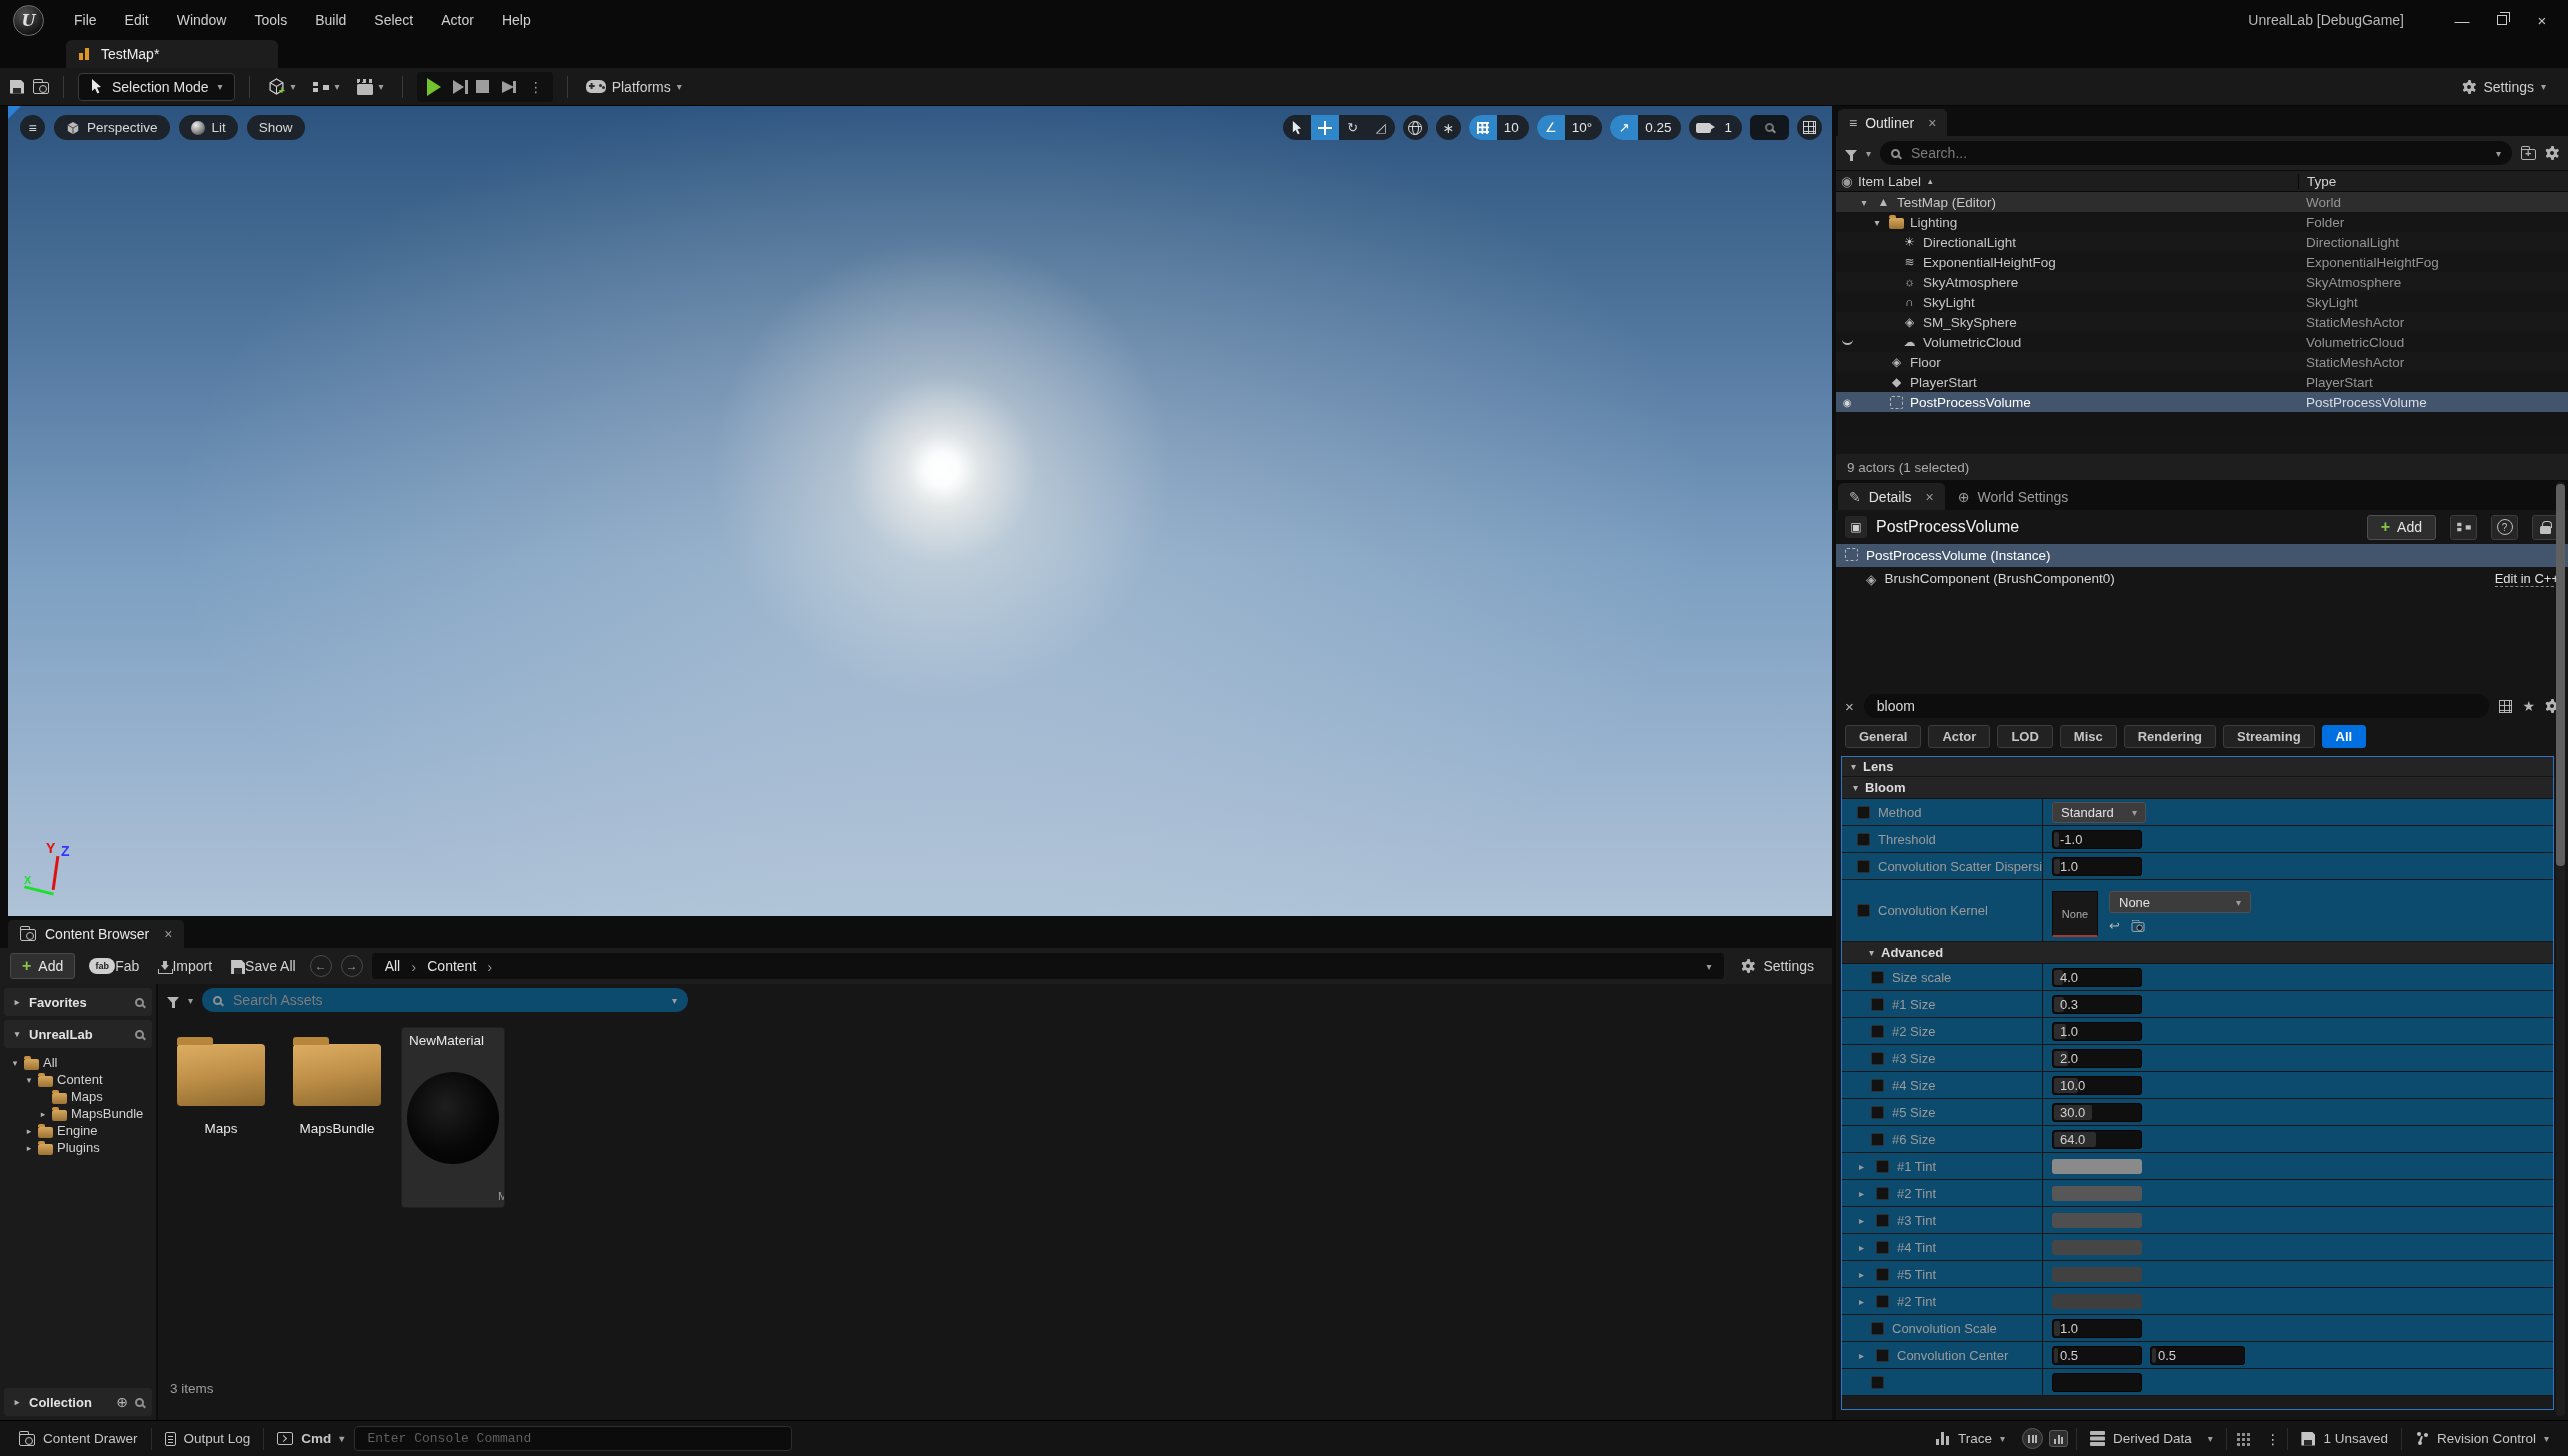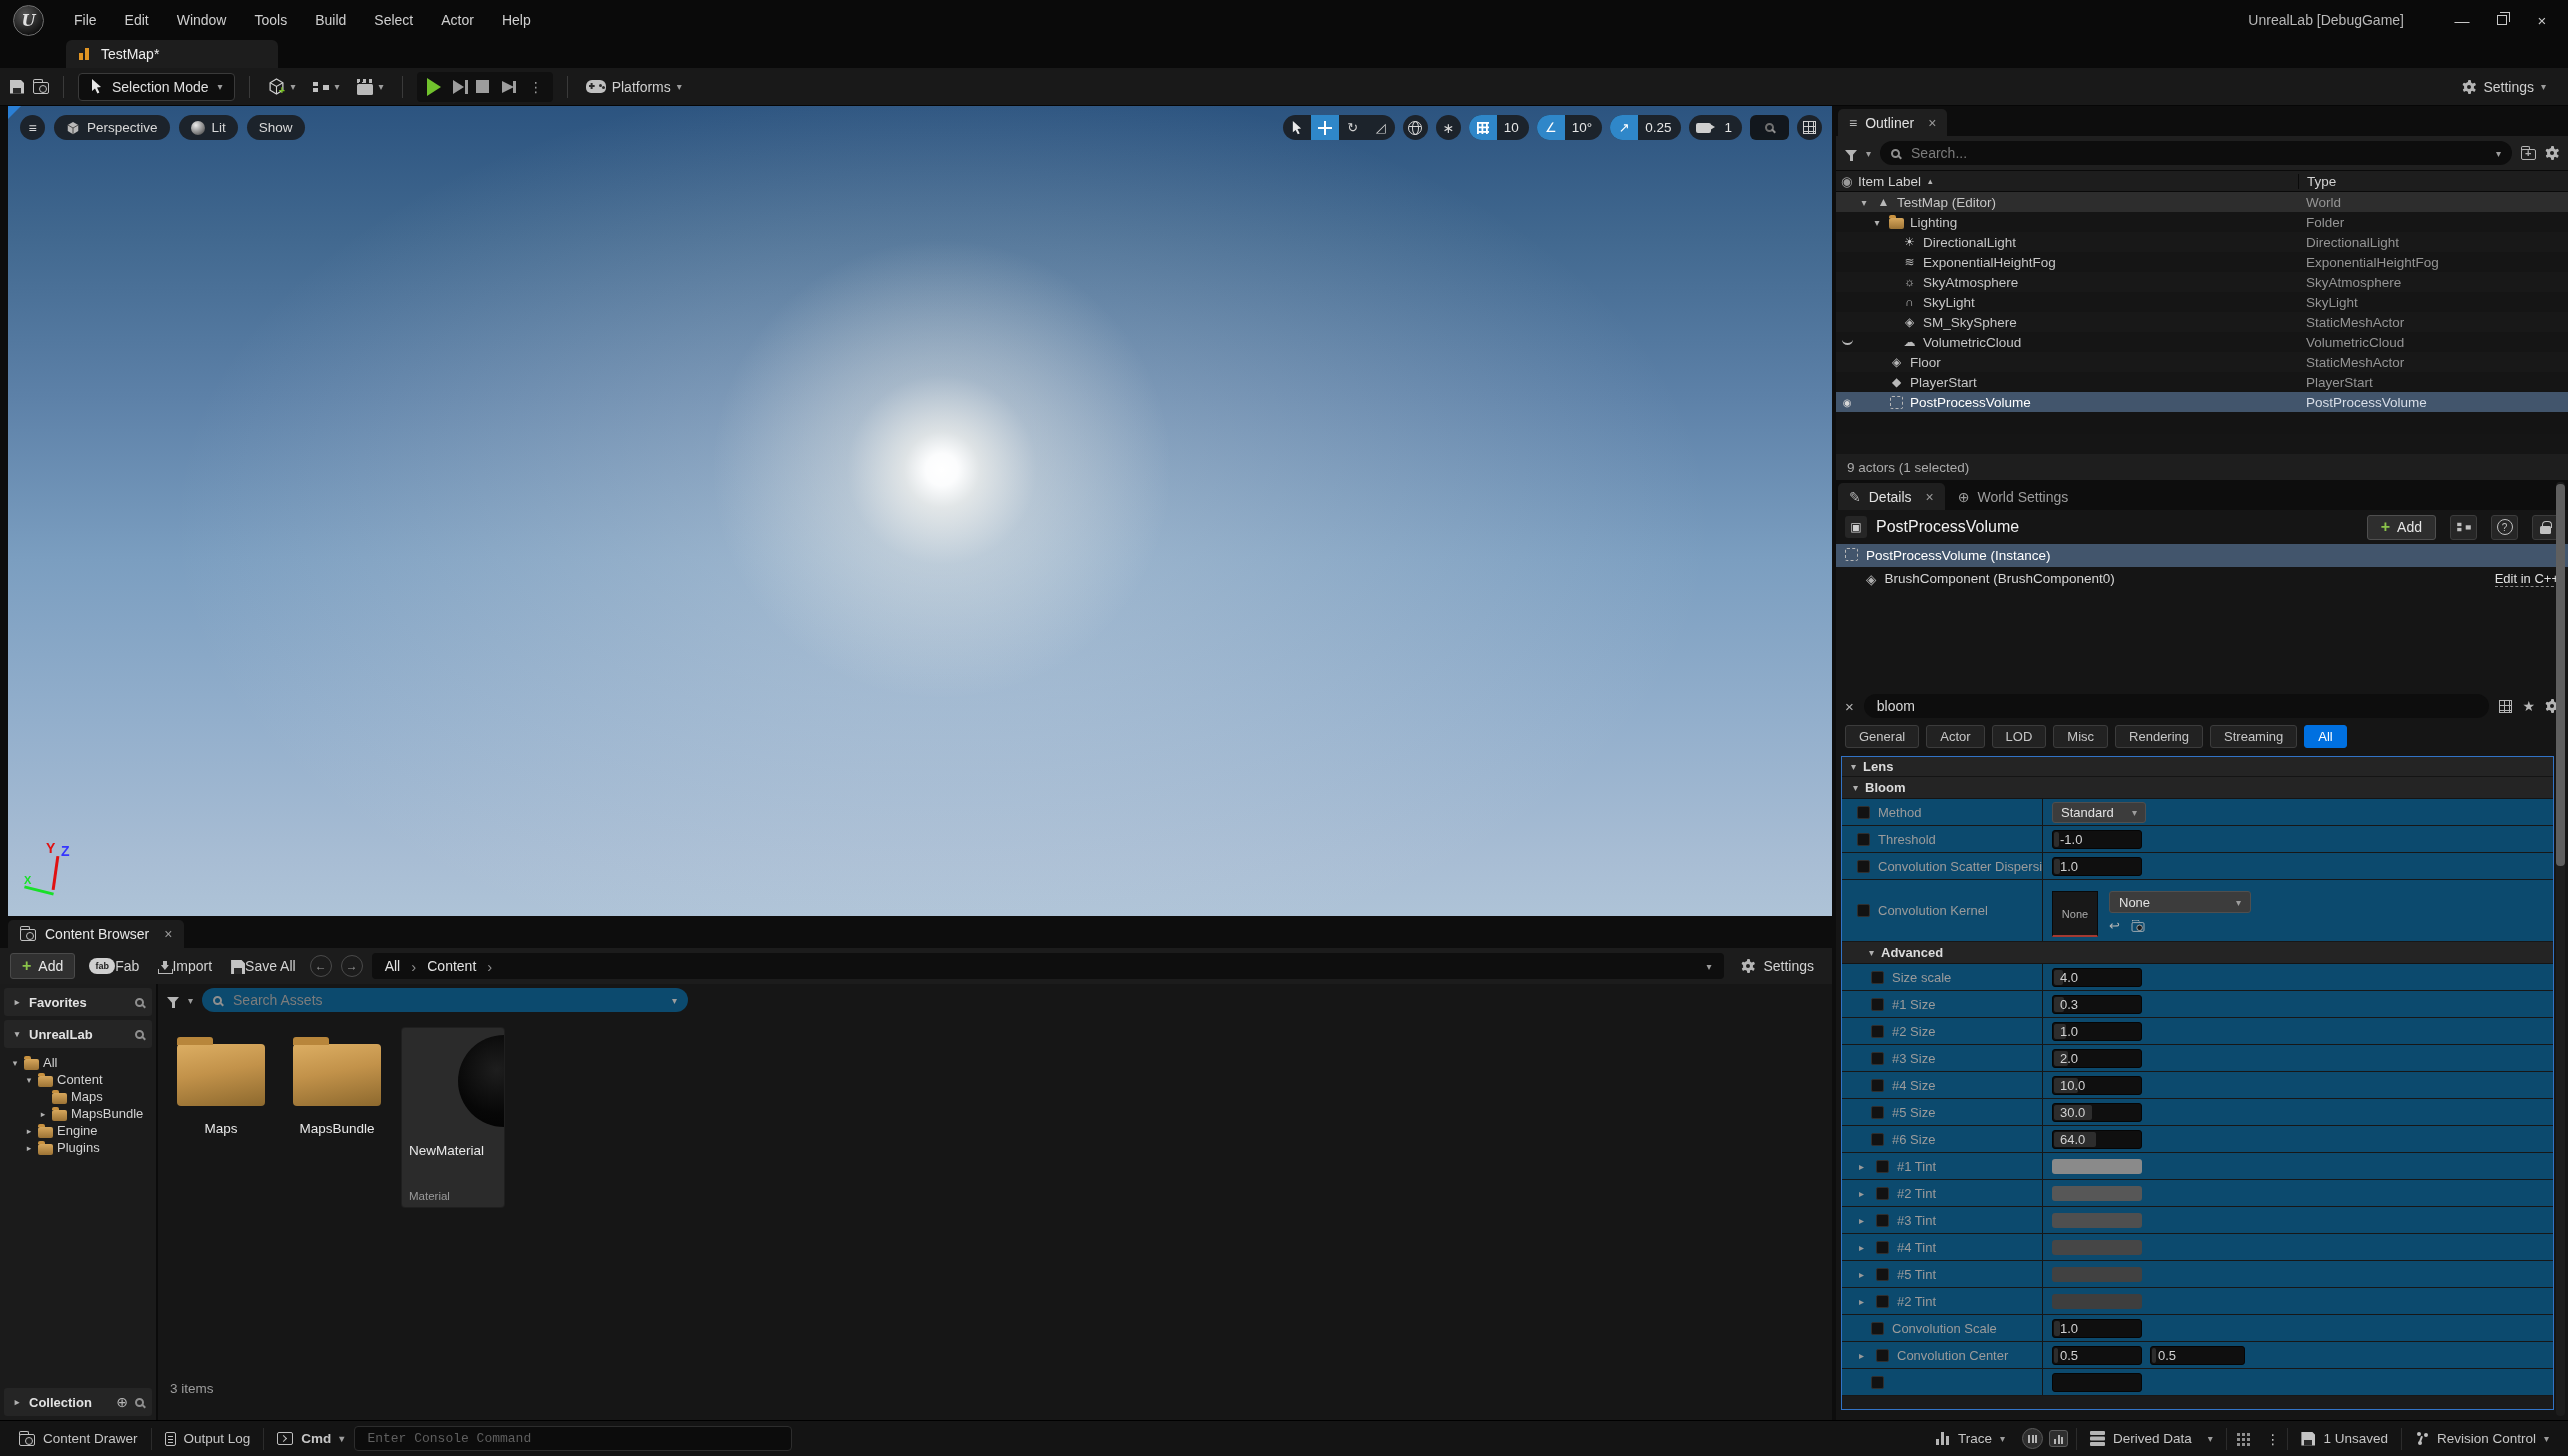--- a/index.html
+++ b/index.html
@@ -159,21 +159,21 @@
   .dt-icon{width:22px;height:22px;border-radius:3px;background:#262626;display:flex;align-items:center;justify-content:center;color:#cfcfcf;font-size:12px;}
   .dt-name{font-size:16px;color:#f0f0f0;}
   .add-btn{margin-left:auto;height:25px;background:#2e2e2e;border:1px solid #4f4f4f;border-radius:3px;display:flex;align-items:center;gap:7px;padding:0 13px;color:#e6e6e6;}
   .add-plus{color:#8bc34a;font-weight:bold;font-size:16px;}
   .mini-btn{width:27px;height:25px;background:#262626;border:1px solid #3c3c3c;border-radius:3px;display:flex;align-items:center;justify-content:center;color:#c0c0c0;margin-left:5px;}
   .comp-row{height:23px;display:flex;align-items:center;gap:8px;padding:0 9px;font-size:13.5px;color:#d6d6d6;}
   .comp-row.selected{background:#42556c;color:#fff;}
   .comp-row .link{margin-left:auto;color:#e2e2e2;border-bottom:1px dashed #8a8a8a;font-size:13px;}
   .details-gap{height:100px;}
   .d-search{height:32px;display:flex;align-items:center;gap:10px;padding:0 9px;color:#b5b5b5;}
-  .filter-row{height:28px;display:flex;gap:7px;padding:0 9px;align-items:center;}
+  .filter-row{height:28px;display:flex;gap:7px;padding:0 9px;align-items:center;font-weight:bold;}
   .fpill{height:23px;padding:0 13px;border-radius:3px;background:#222;border:1px solid #3c3c3c;color:#c6c6c6;font-size:13px;display:flex;align-items:center;}
   .fpill.active{background:#0070e0;border-color:#0070e0;color:#fff;}
   .prop-area{margin:6px 14px 0 5px;height:654px;border:1px solid #3273c6;background:#1b1b1b;overflow:hidden;}
   .prop-section{height:20px;background:#242424;border-bottom:1px solid #141414;display:flex;align-items:center;gap:7px;color:#dcdcdc;font-size:13px;font-weight:bold;padding-left:9px;}
   .prop-section.lvl1{height:22px;padding-left:11px;}
   .prop-section.lvl2{height:22px;padding-left:27px;}
   .psec-exp{font-size:10px;color:#b0b0b0;font-weight:normal;}
   .prop-row{height:27px;background:#0c4a6e;border-bottom:1px solid #171717;display:flex;align-items:stretch;}
   .prop-row.tall{height:62px;}
   .prop-left{width:201px;border-right:1px solid #141414;display:flex;align-items:center;gap:8px;padding-left:15px;color:#9b9b9b;font-size:13px;white-space:nowrap;overflow:hidden;}
@@ -218,21 +218,21 @@
   .cb-filter{height:32px;display:flex;align-items:center;gap:9px;padding:0 9px;}
   .cb-search{width:486px;height:24px;background:#0c4a6e;border-radius:12px;display:flex;align-items:center;padding:0 11px;gap:9px;color:#8a8a8a;}
   .cb-search input{flex:1;background:transparent;border:none;outline:none;color:#d8d8d8;font:inherit;min-width:0;}
   .cb-search input::placeholder{color:#7c7c7c;}
   .cb-grid{flex:1;display:flex;align-items:flex-start;gap:14px;padding:12px 0 0 12px;}
   .tile{width:102px;display:flex;flex-direction:column;align-items:center;color:#e8e8e8;font-size:13.5px;}
   .folder-big{width:88px;height:62px;margin-top:16px;border-radius:4px;position:relative;
               background:linear-gradient(170deg,#dcae63 0%,#c2924a 45%,#8d692e 100%);}
   .folder-big::before{content:"";position:absolute;left:0;top:-7px;width:36px;height:8px;border-radius:3px 3px 0 0;background:#b8863b;}
   .tile .flabel{margin-top:15px;}
-  .mat-tile{width:102px;height:179px;background:#2b2b2b;border-radius:3px;overflow:hidden;display:flex;flex-direction:column;box-shadow:0 0 0 1px #1f1f1f;}
+  .mat-tile{width:102px;height:179px;background:#2b2b2b;border-radius:3px;overflow:hidden;display:flex;flex-direction:row;box-shadow:0 0 0 1px #1f1f1f;}
   .mat-thumb{height:106px;position:relative;background-color:#1d1d1d;
      background-image:linear-gradient(45deg,#262626 25%,transparent 25%,transparent 75%,#262626 75%),linear-gradient(45deg,#262626 25%,transparent 25%,transparent 75%,#262626 75%);
      background-size:18px 18px;background-position:0 0,9px 9px;}
   .mat-thumb::after{content:"";position:absolute;left:5px;top:7px;width:92px;height:92px;border-radius:50%;
      background:radial-gradient(circle at 42% 38%,#1e1e1e 0%,#070707 55%,#000 100%);}
   .mat-bar{height:4px;background:#35a43a;}
   .mat-name{padding:5px 7px 0 7px;text-align:left;align-self:stretch;}
   .mat-type{margin-top:auto;padding:0 7px 5px 7px;align-self:stretch;text-align:left;color:#9a9a9a;font-size:11.5px;}
   .cb-count{position:absolute;left:12px;bottom:24px;color:#9d9d9d;font-size:13.5px;}
 

